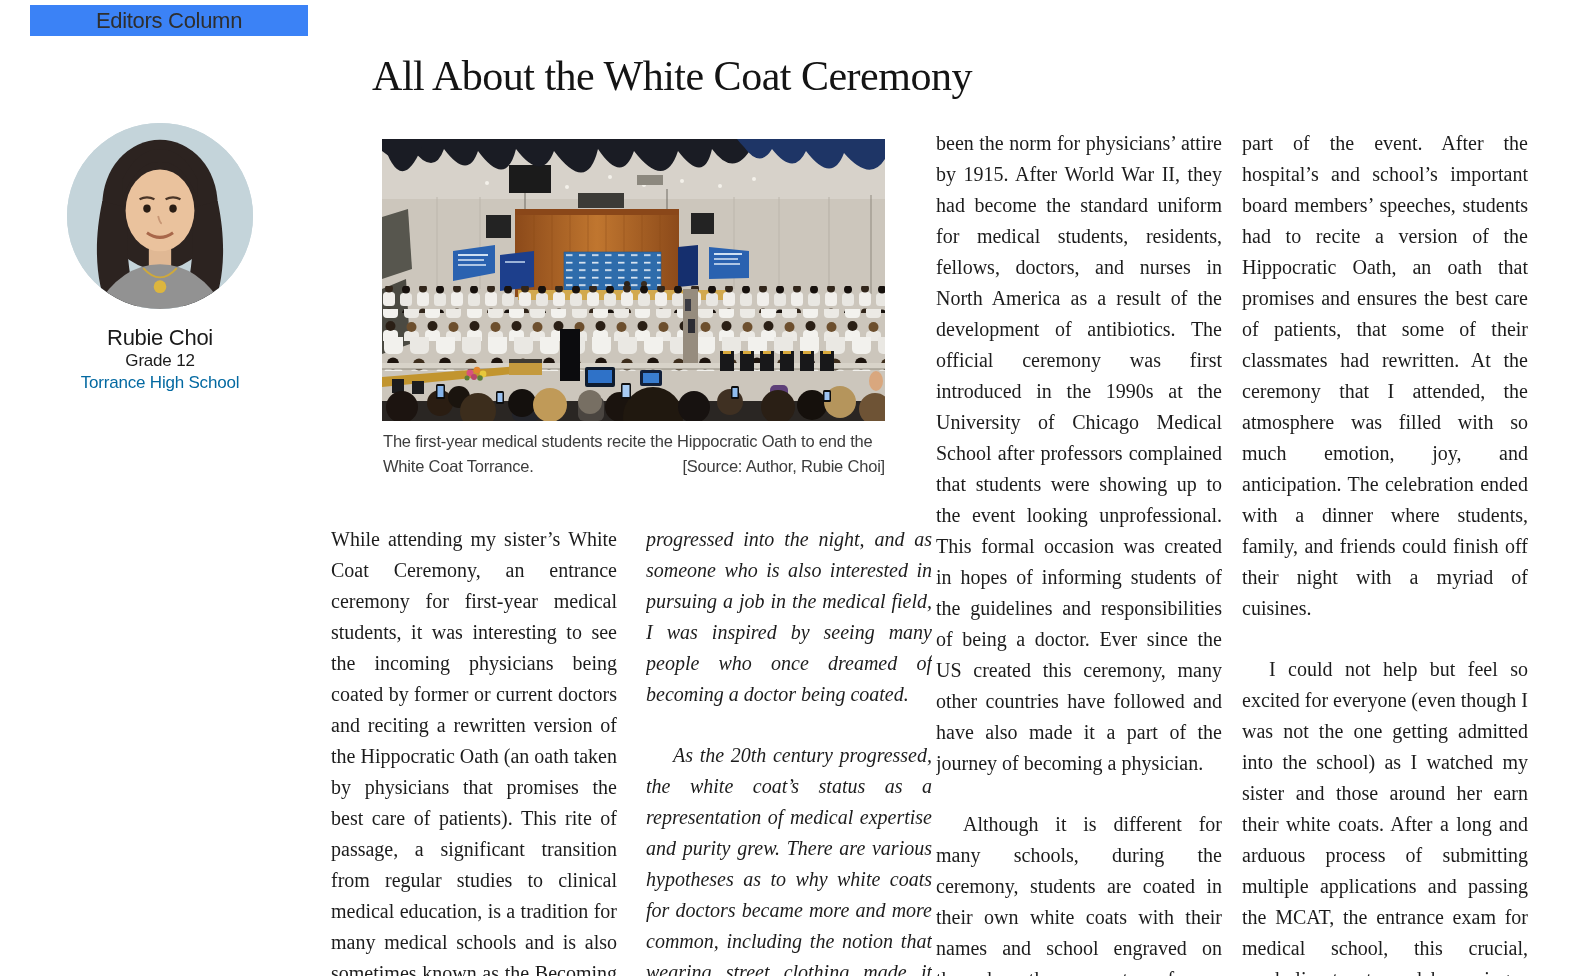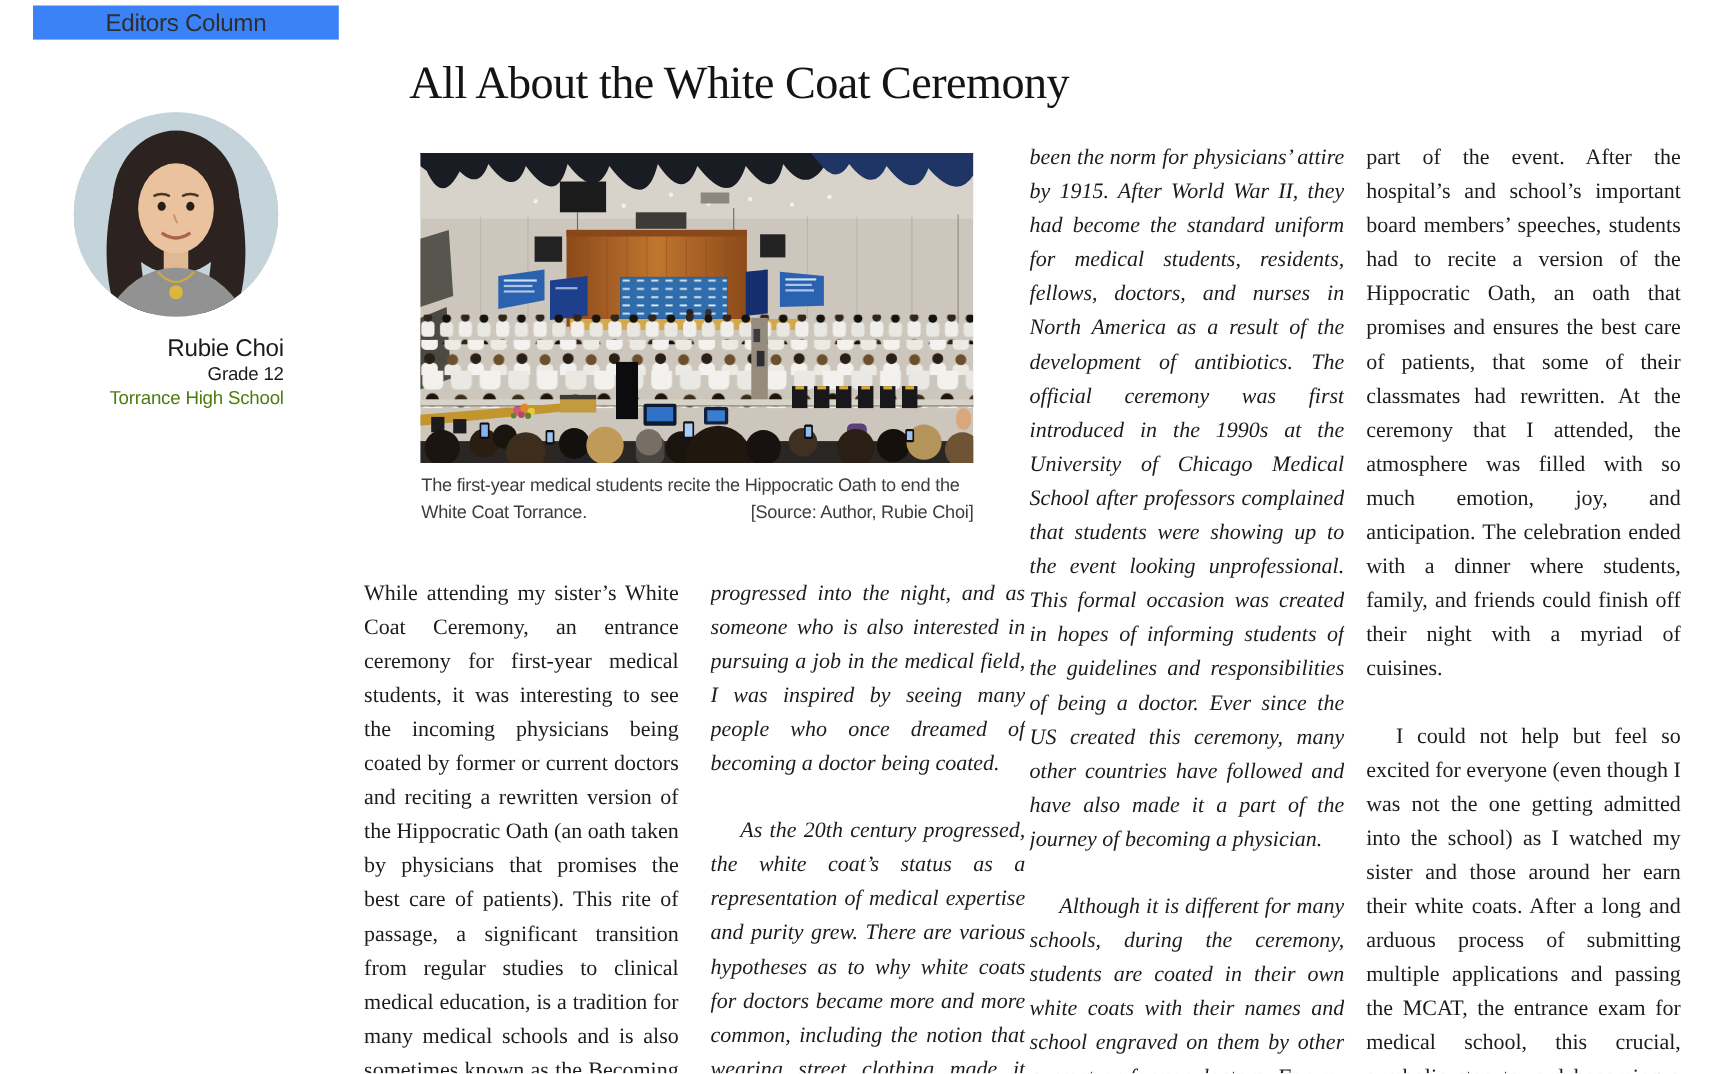--- a/index.html
+++ b/index.html
@@ -10,46 +10,46 @@
   .header-bar{position:absolute;left:30px;top:5px;width:278px;height:31px;background:#3b82f6;
               display:flex;align-items:center;justify-content:center;}
   .header-bar span{font-size:22px;letter-spacing:-0.3px;color:#2e2e2e;}
 
   
   .title{position:absolute;left:300px;top:40px;width:720px;margin:12px;
          font-family:"Liberation Serif",serif;font-weight:400;font-size:42px;
          color:#141414;text-align:center;letter-spacing:-0.5px;}
 
   
-  .author{position:absolute;left:62px;top:102px;width:196px;text-align:right;}
+  .author{position:absolute;left:62px;top:123px;width:196px;text-align:center;}
   .avatar{width:186px;height:186px;margin:0 auto;border-radius:50%;overflow:hidden;background:#c4d4da;}
   .avatar svg{display:block;width:100%;height:100%;}
   .author-name{margin-top:16px;font-size:22px;font-weight:500;color:#1b1b1b;letter-spacing:-0.3px;}
   .author-grade{margin-top:0;font-size:17px;color:#1b1b1b;letter-spacing:-0.2px;}
-  .author-school{margin-top:2px;font-size:17px;color:#4d7c0f;letter-spacing:-0.2px;}
+  .author-school{margin-top:2px;font-size:17px;color:#0369a1;letter-spacing:-0.2px;}
 
   
   .photo{position:absolute;left:382px;top:139px;width:503px;height:282px;margin:0;overflow:hidden;}
   .photo svg{display:block;width:503px;height:282px;}
 
   
   .caption{position:absolute;left:383px;top:429px;width:502px;height:52px;
            font-size:16.5px;line-height:25px;color:#3d3d3d;letter-spacing:-0.2px;}
   .caption-source{position:absolute;right:0;top:25px;text-align:center;}
 
   
   .col{position:absolute;width:286px;font-family:"Liberation Serif",serif;
        font-size:20px;line-height:31px;text-align:justify;color:#1c1c1c;
        hyphens:auto;-webkit-hyphens:auto;}
   .col p{margin:0;}
   .col p + p{margin-top:30px;}
   .col p.indent{text-indent:27px;}
   .col1{left:331px;top:524px;height:452px;overflow:hidden;}
   .col2{left:646px;top:524px;height:452px;overflow:hidden;font-style:italic;}
-  .col3{left:936px;top:128px;height:848px;overflow:hidden;font-style:italic;}
+  .col3{left:936px;top:128px;height:848px;overflow:hidden;}
   .col4{left:1242px;top:128px;height:848px;overflow:hidden;}
 </style>
 </head>
 <body>
 
 <div class="page">
 
   <div class="header-bar">
     <span>Editors Column</span>
   </div>

